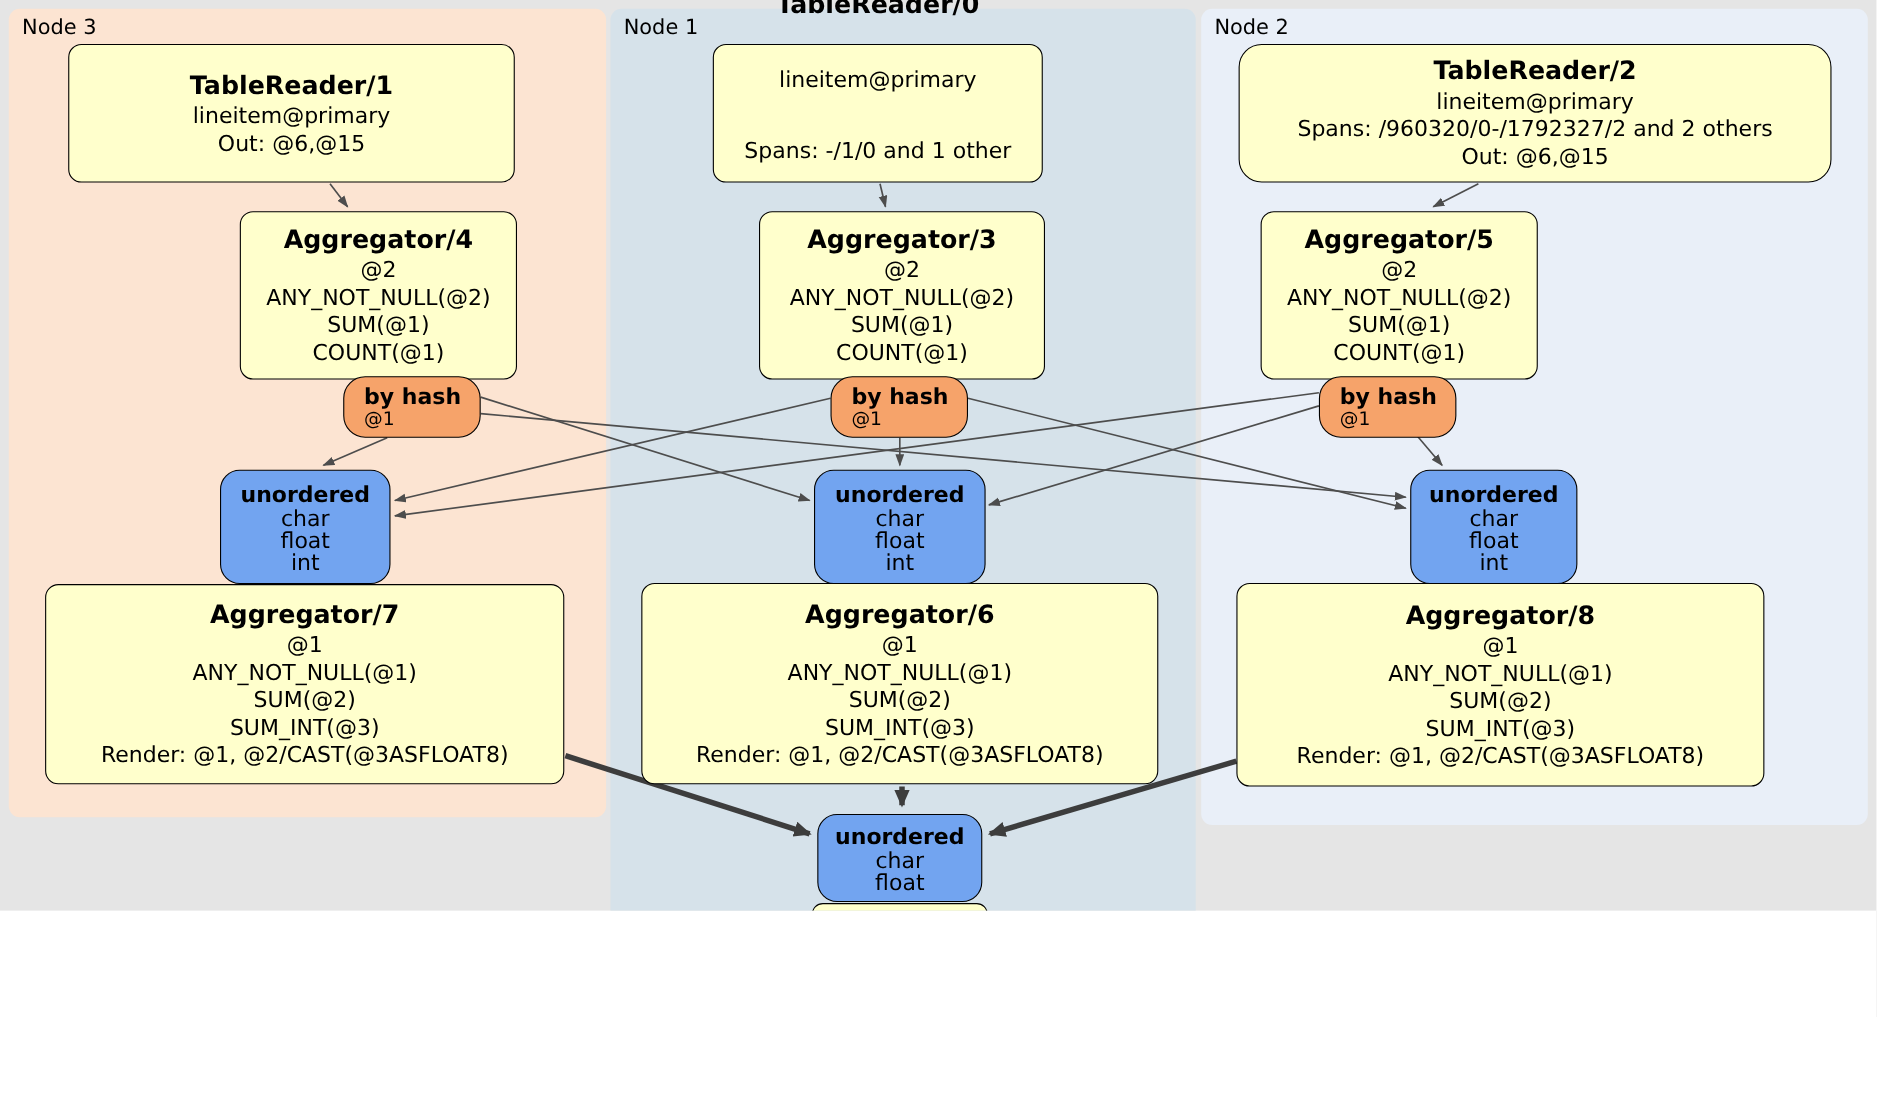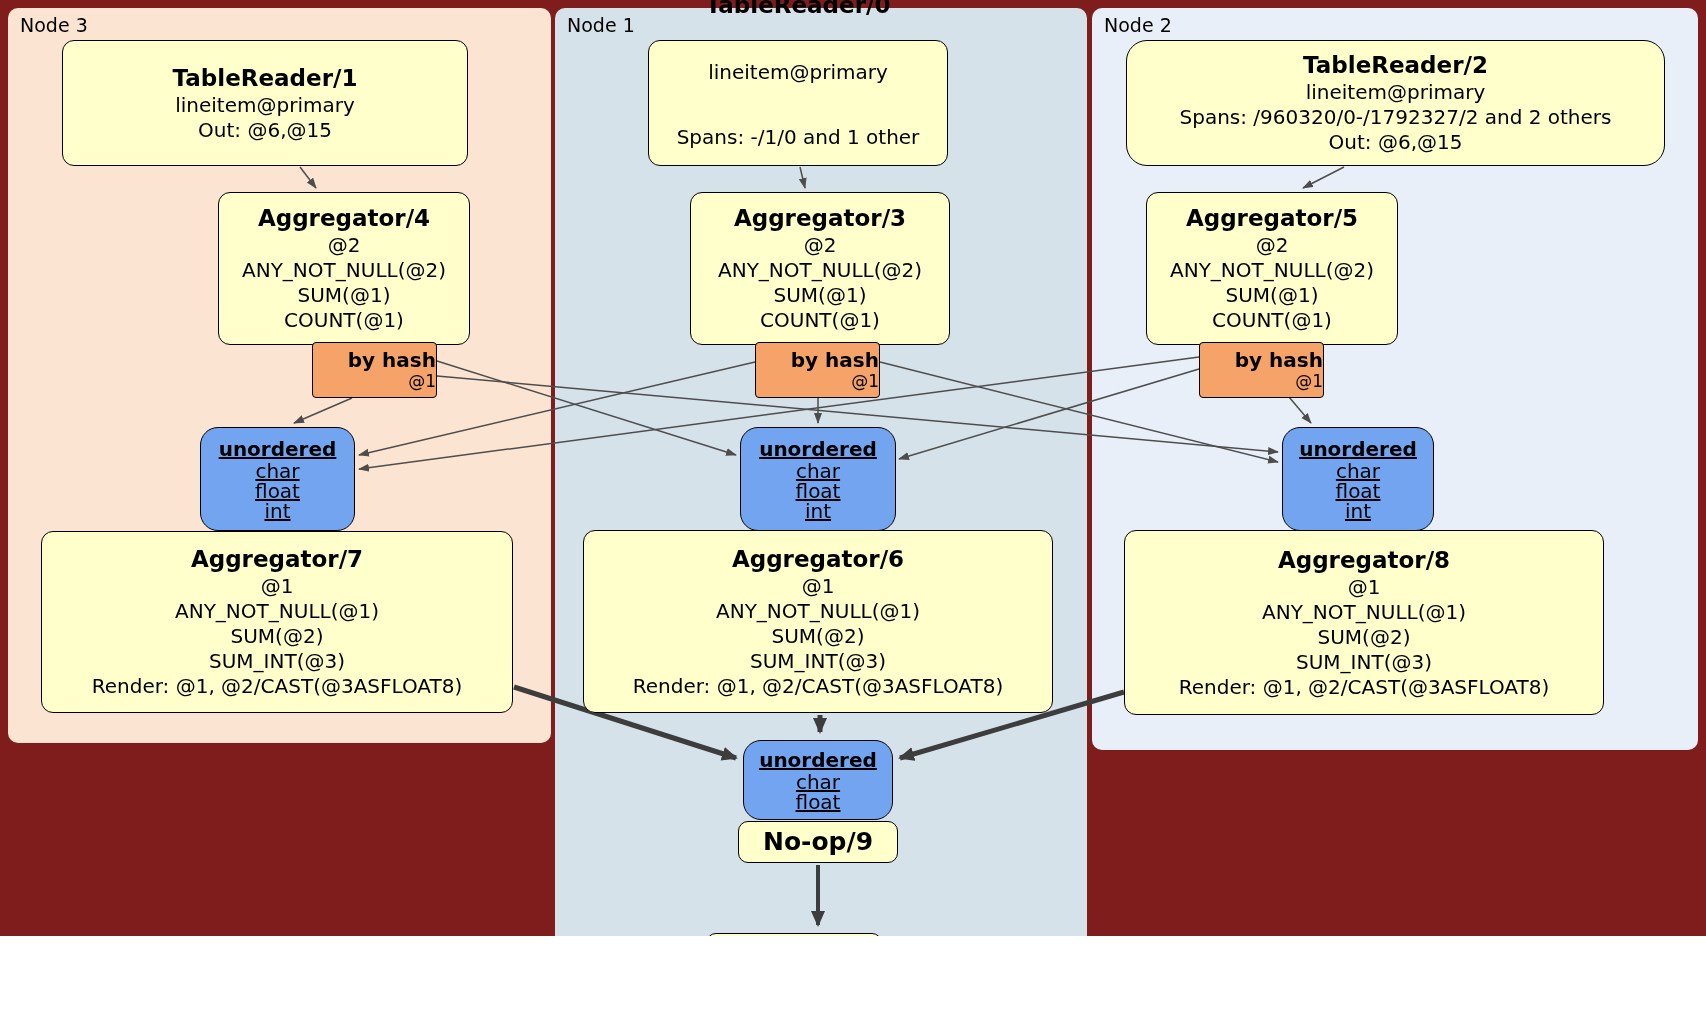--- a/index.html
+++ b/index.html
@@ -1,34 +1,34 @@
 <!DOCTYPE html>
 <html style="--node3_bg: #fce4d2; --node1_bg: #d6e2ea; --node2_bg: #e9eff8; --processor_bg: #ffffcc; --router_bg: #f6a36a; --sync_bg: #72a4f0; --box_border: #000000; --edge: #4d4d4d; --edge_thick: #3d3d3d;"><head>
 <meta charset="utf-8">
 <style>
   html,body{margin:0;padding:0;background:#fff;}
-  .canvas{position:relative;width:1706px;height:936px;background:#7f1d1d;
+  .canvas{position:relative;width:1706px;height:828px;background:#e5e5e5;
           font-family:"DejaVu Sans",sans-serif;overflow:hidden;}
   .region{position:absolute;border-radius:10px;z-index:0;}
   .region-label{position:absolute;left:12px;top:6px;font-size:19px;color:#000;white-space:nowrap;}
   svg.edges{position:absolute;left:0;top:0;z-index:1;}
   .ybox{position:absolute;background:var(--processor_bg,#ffffcc);border:1.6px solid var(--box_border,#000);
         border-radius:12px;display:flex;flex-direction:column;align-items:center;justify-content:center;
         z-index:2;box-sizing:border-box;}
   .ybox .title{font-weight:bold;font-size:23px;line-height:29px;white-space:nowrap;color:#000;}
   .ybox .line{font-size:20px;line-height:25px;white-space:nowrap;color:#000;}
   .smallbox .title{font-size:25px;line-height:30px;}
   .router{position:absolute;background:var(--router_bg,#f6a36a);border:1.7px solid var(--box_border,#000);
-          border-radius:4px;display:flex;flex-direction:column;align-items:flex-end;justify-content:center;
-          z-index:3;box-sizing:border-box;}
+          border-radius:20px;display:flex;flex-direction:column;align-items:flex-start;justify-content:center;
+          z-index:3;box-sizing:border-box;padding-left:18px;}
   .router .title{font-weight:bold;font-size:20px;line-height:23px;white-space:nowrap;color:#000;}
   .router .line{font-size:17px;line-height:19px;white-space:nowrap;color:#000;}
   .sync{position:absolute;background:var(--sync_bg,#72a4f0);border:1.7px solid var(--box_border,#000);
         border-radius:18px;display:flex;flex-direction:column;align-items:center;justify-content:center;
-        z-index:3;box-sizing:border-box;text-decoration:underline;}
+        z-index:3;box-sizing:border-box;}
   .sync .title{font-weight:bold;font-size:20px;line-height:24px;white-space:nowrap;color:#000;}
   .sync .line{font-size:20px;line-height:20px;white-space:nowrap;color:#000;}
   .thin{stroke:var(--edge,#4d4d4d);stroke-width:1.5;fill:none;}
   .thick{stroke:var(--edge_thick,#3d3d3d);stroke-width:5;fill:none;}
   .medium{stroke:var(--edge_thick,#3d3d3d);stroke-width:4;fill:none;}
 </style>
 </head>
 <body>
 
 <div class="canvas">

